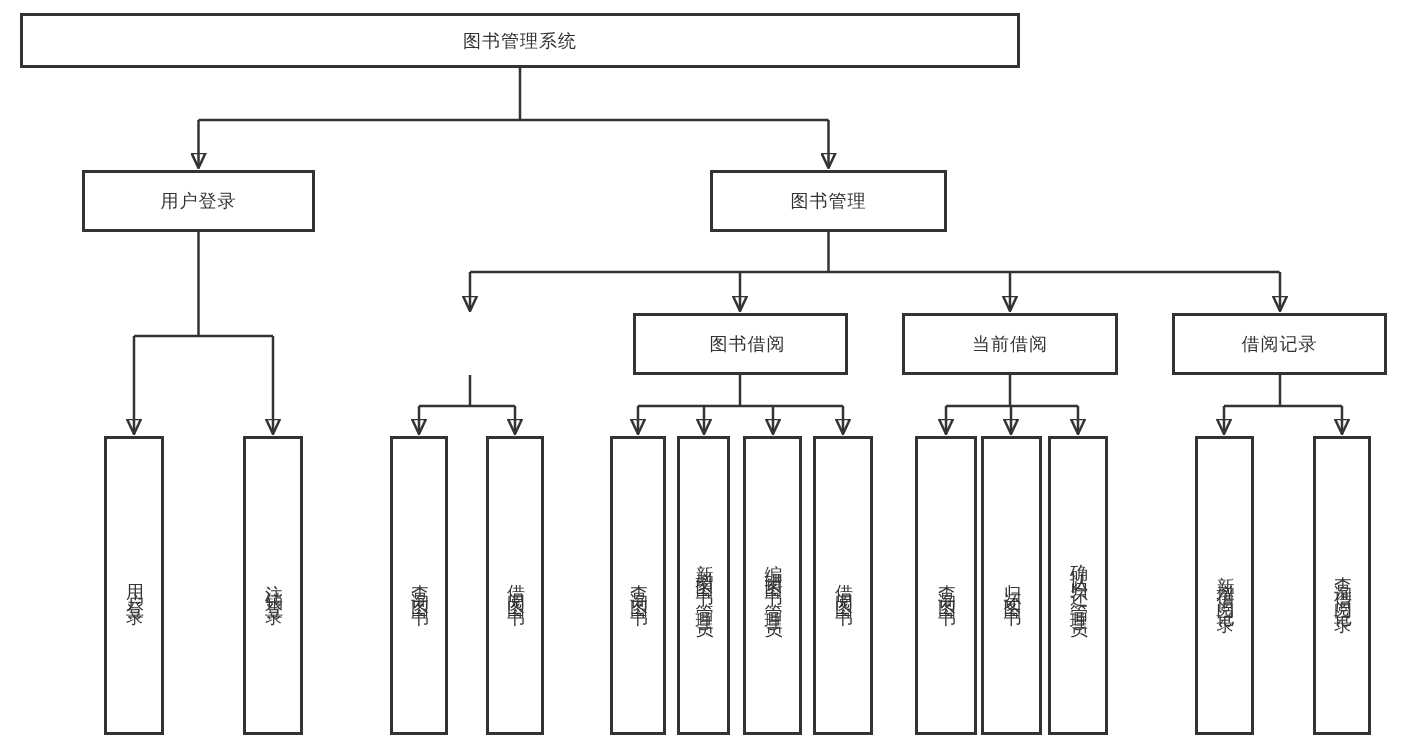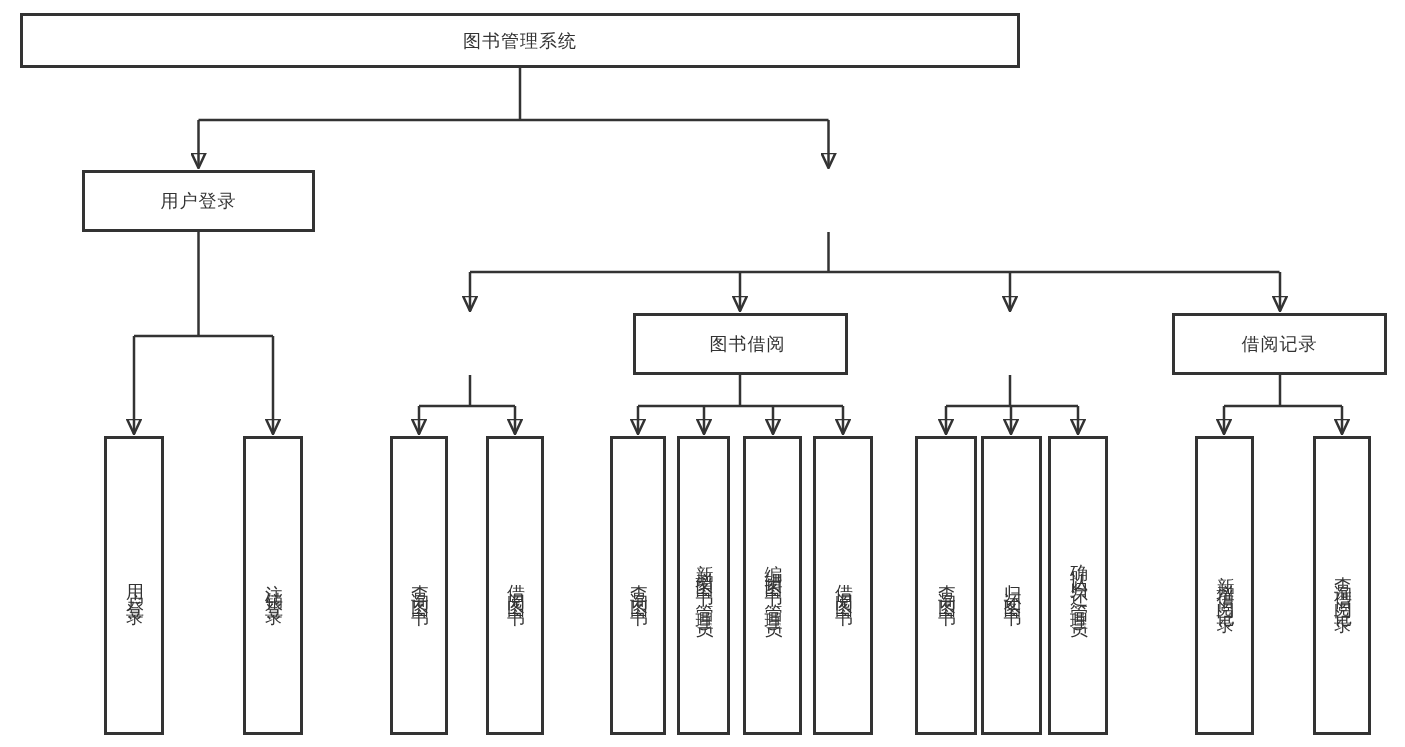--- a/index.html
+++ b/index.html
@@ -119,23 +119,29 @@
     </g>
   </svg>
 
   <div class="node hnode" id="n-root">
     <span class="label">图书管理系统</span>
   </div>
 
   <div class="node hnode" id="n-user-login">
     <span class="label">用户登录</span>
   </div>
+  <div class="node hnode" id="n-book-mgmt">
+    <span class="label">图书管理</span>
+  </div>
 
   <div class="node hnode" id="n-book-borrow">
     <span class="label">图书借阅</span>
+  </div>
+  <div class="node hnode" id="n-current">
+    <span class="label">当前借阅</span>
   </div>
   <div class="node hnode" id="n-records">
     <span class="label">借阅记录</span>
   </div>
 
   <div class="node vnode" id="n-b1">
     <span class="vtext">用户登录</span>
   </div>
   <div class="node vnode" id="n-b2">
     <span class="vtext">注销登录</span>

